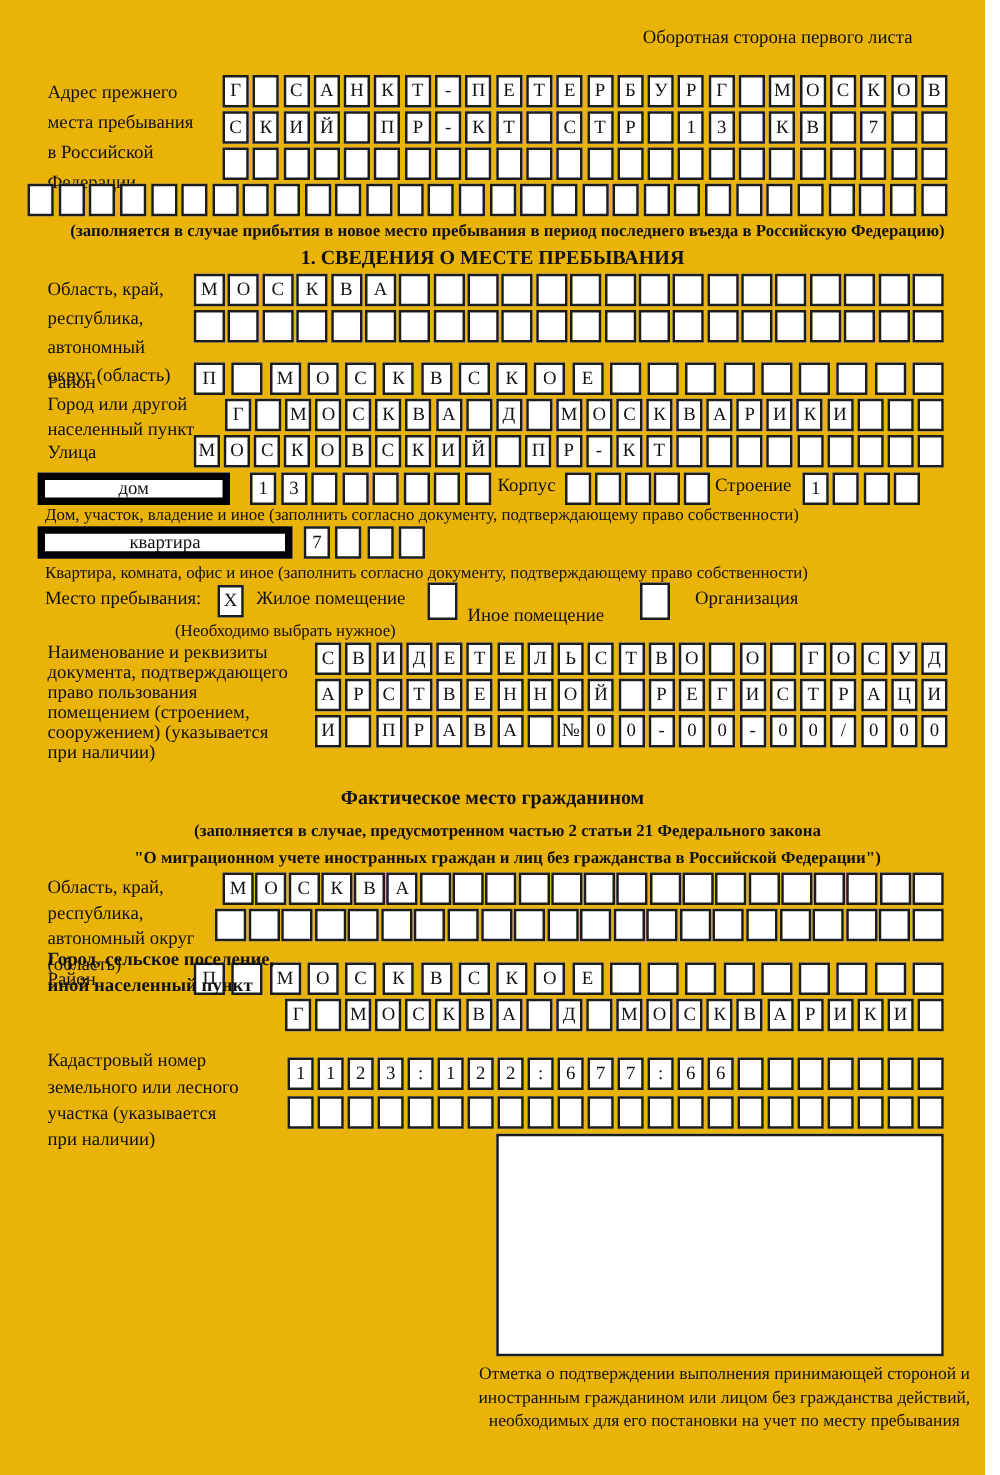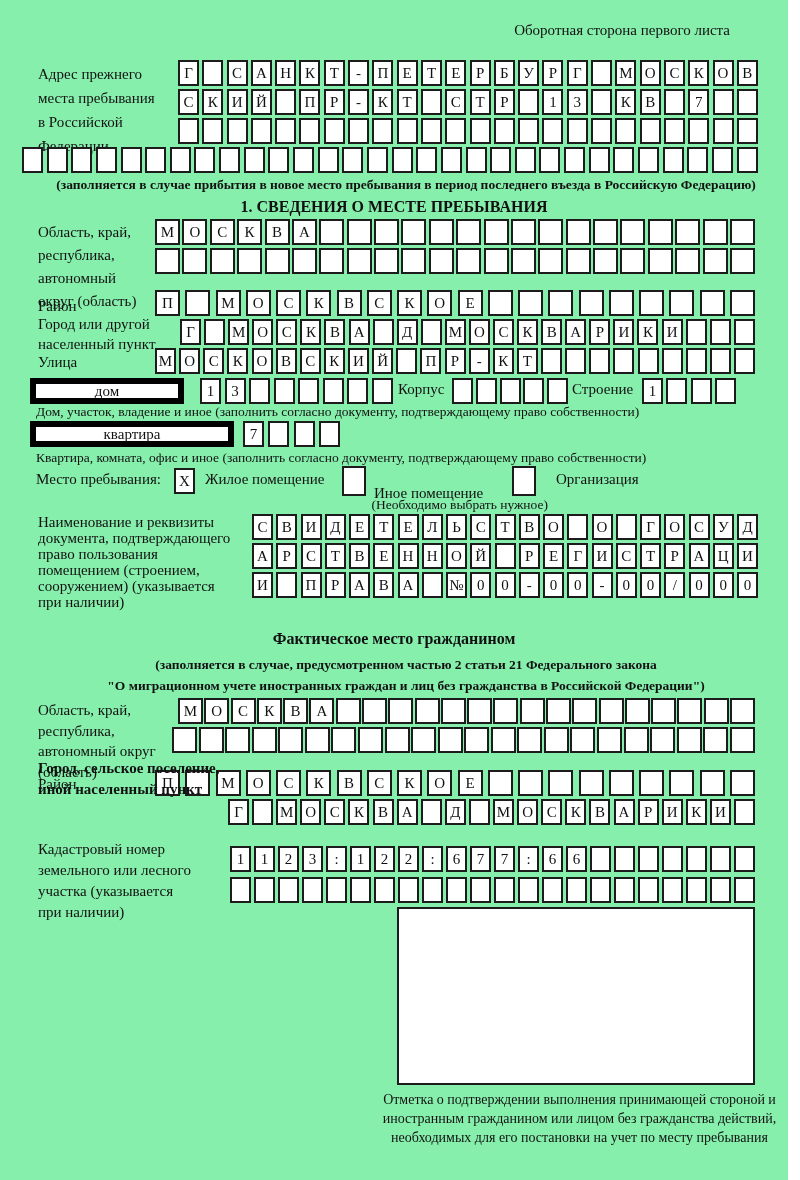--- a/index.html
+++ b/index.html
@@ -1,17 +1,17 @@
 <!DOCTYPE html>
 <html><head>
 <meta charset="utf-8">
 <style>
   html,body{margin:0;padding:0;background:#fff;}
   #page{
-    position:relative;width:788px;height:1180px;background:#86efac;
+    position:relative;width:788px;height:1180px;background:#eab308;
     font-family:"Liberation Serif","DejaVu Serif",serif;color:#111;overflow:hidden;
   }
   .abs{position:absolute;}
   .lbl{font-size:15px;line-height:23px;white-space:pre-line;}
   .note{font-size:13.5px;color:#111;}
   .hdr{font-weight:bold;font-size:16px;text-align:center;width:100%;}
   .cellrow{position:absolute;display:flex;justify-content:space-between;height:26px;}
   .cell{
     box-sizing:border-box;width:21px;height:26px;border:2px solid #1c1c1c;background:#fff;
     display:flex;align-items:center;justify-content:center;
@@ -326,21 +326,21 @@
     </div>
   <div class="abs note" style="left:36px;top:450px;">Квартира, комната, офис и иное (заполнить согласно документу, подтверждающему право собственности)</div>
 
   <div class="abs" style="left:36px;top:471px;font-size:15px;">Место пребывания:</div>
   <span class="abs chk" style="left:174px;top:468px;width:21px;height:26px;">X</span>
   <div class="abs" style="left:205px;top:471px;font-size:15px;">Жилое помещение</div>
   <span class="abs chk" style="left:342px;top:466px;width:24px;height:30px;"></span>
   <div class="abs" style="left:374px;top:485px;font-size:15px;text-align:right;">Иное помещение</div>
   <span class="abs chk" style="left:512px;top:466px;width:24px;height:30px;"></span>
   <div class="abs" style="left:556px;top:471px;font-size:15px;">Организация</div>
-  <div class="abs note" style="left:168px;top:497px;width:380px;text-align:right;">(Необходимо выбрать нужное)</div>
+  <div class="abs note" style="left:140px;top:497px;width:380px;text-align:left;">(Необходимо выбрать нужное)</div>
 
   <div class="abs lbl" style="left:38px;top:514px;line-height:16px;">Наименование и реквизиты
 документа, подтверждающего
 право пользования
 помещением (строением,
 сооружением) (указывается
 при наличии)</div>
   <div class="cellrow" style="left:252px;top:514px;width:506px;">
       <span class="cell">С</span>
       <span class="cell">В</span>

